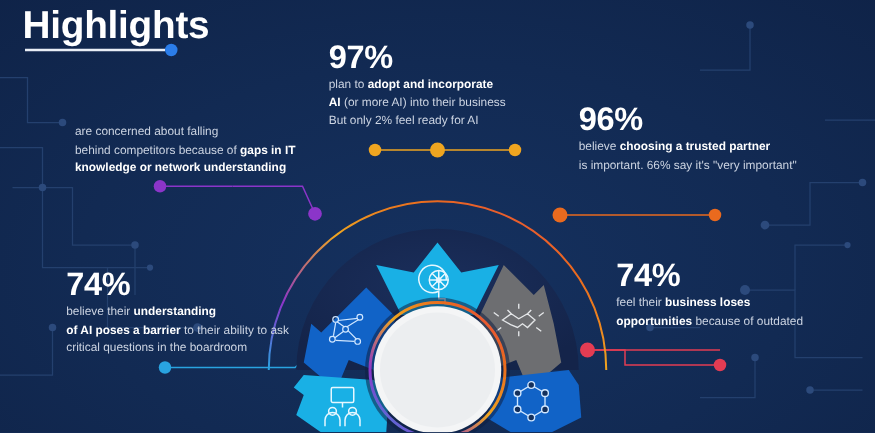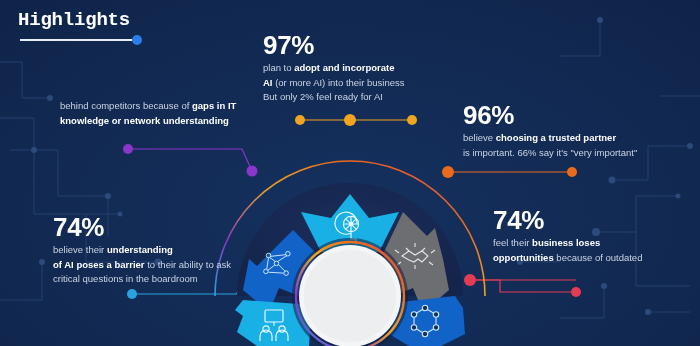--- a/index.html
+++ b/index.html
@@ -17,39 +17,39 @@
       radial-gradient(ellipse 520px 300px at 50% 62%, #15315f 0%, #122a53 55%, #0f2348 100%);
     overflow:hidden;
   }
 
   
   .circuit { position:absolute; left:0; top:0; width:700px; height:346px; pointer-events:none; }
 
   
   .title-wrap { position:absolute; left:18px; top:5px; }
   .title {
-    font-size:19px; font-weight:bold; color:#ffffff;
-    letter-spacing:-0.2px; line-height:30px;font-family:Liberation Mono, monospace;
+    font-size:31px; font-weight:bold; color:#ffffff;
+    letter-spacing:-0.2px; line-height:30px;
   }
   .title-rule { position:absolute; left:20px; top:39px; width:112px; height:2px; background:#e9eef6; }
   .title-dot  { position:absolute; left:132px; top:35px; width:10px; height:10px;
                 border-radius:50%; background:#2b7de9; }
 
   
   .stat { position:absolute; color:#d7dde9; }
   .stat .pct {
     font-size:26px; font-weight:bold; color:#ffffff;
     line-height:24px; margin-bottom:4px; letter-spacing:-0.3px;
   }
   .stat .line { font-size:9.5px; line-height:14.5px; color:#ccd4e2; white-space:nowrap; }
   .stat .line b { color:#ffffff; font-weight:bold; }
 
   #stat-73 { left:60px;  top:99px;  }
   #stat-97 { left:263px; top:33px;  }
-  #stat-96 { left:463px; top:103px;  }
+  #stat-96 { left:463px; top:83px;  }
   #stat-74a{ left:53px;  top:215px; }
   #stat-74b{ left:493px; top:208px; }
 
   
   #hub { position:absolute; left:213px; top:120px; width:274px; height:226px; }
   #hub svg { display:block; }
 </style>
 </head>
 <body>
 
@@ -208,20 +208,21 @@
       </g>
 
       <circle cx="137" cy="176" r="58" fill="#0f1f42" opacity="0.55"></circle>
       <circle cx="137" cy="176" r="54" fill="none" stroke="url(#ringgrad)" stroke-width="2.4"></circle>
       <circle cx="137" cy="176" r="51" fill="#f4f5f6"></circle>
       <circle cx="137" cy="176" r="46" fill="#eceef0"></circle>
     </svg>
   </div>
 
   <div class="stat" id="stat-73">
+      <div class="line"><span>are concerned about falling</span></div>
       <div class="line"><span>behind competitors because of </span><b>gaps in IT</b></div>
       <div class="line"><b>knowledge or network understanding</b></div>
     </div>
   <div class="stat" id="stat-97">
       <div class="pct">97%</div>
       <div class="line"><span>plan to </span><b>adopt and incorporate</b></div>
       <div class="line"><b>AI</b><span> (or more AI) into their business</span></div>
       <div class="line"><span>But only 2% feel ready for AI</span></div>
     </div>
   <div class="stat" id="stat-96">

